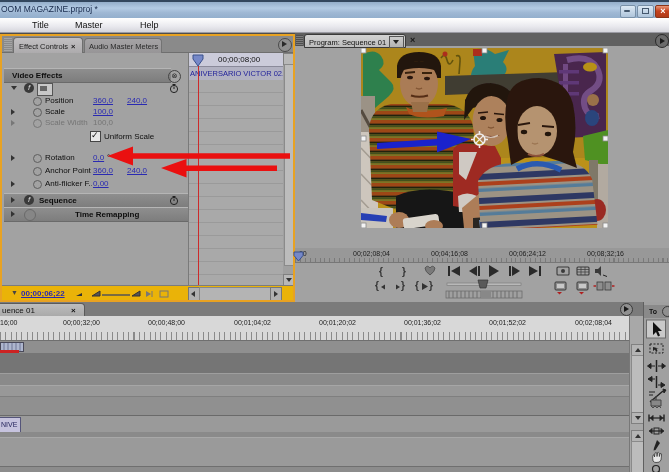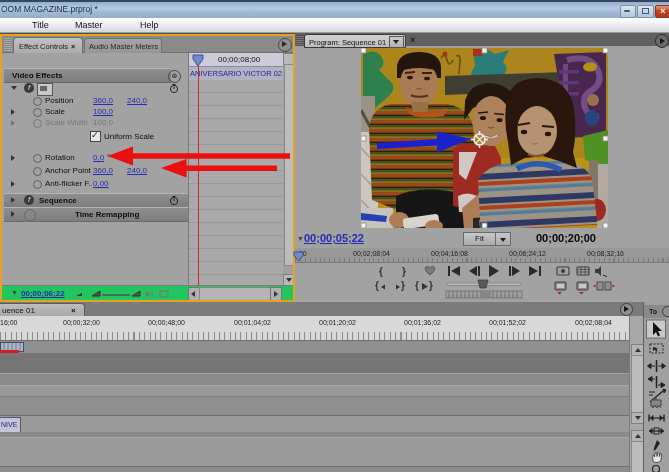--- a/index.html
+++ b/index.html
@@ -157,21 +157,21 @@
     </div>
 
     <div class="abs" style="left:281px;top:17px;width:10px;height:232px;background:#a0a0a0;">
       <div class="abs" style="left:0;top:0;width:10px;height:10px;background:#b8b8b8;border:1px solid #808080;"></div>
       <div class="abs" style="left:1px;top:11px;width:8px;height:200px;background:#bcbcbc;border:1px solid #8a8a8a;"></div>
       <div class="abs" style="left:0;top:221px;width:10px;height:10px;background:#b8b8b8;border:1px solid #808080;">
           <div class="abs" style="left:2px;top:3px;width:0;height:0;border-top:4px solid #333;border-left:3px solid transparent;border-right:3px solid transparent;"></div>
         </div>
     </div>
 
-    <div class="abs" style="left:0;top:249px;width:291px;height:15px;background:#22c55e;border-top:1px solid #7c7c7c;">
+    <div class="abs" style="left:0;top:249px;width:291px;height:15px;background:#eab308;border-top:1px solid #7c7c7c;">
       <span class="abs" style="left:9px;top:3px;font-size:7px;color:#444;">▼</span>
       <span class="abs tx val" style="left:19px;top:3px;font-size:8px;font-weight:bold;">00;00;06;22</span>
       <svg class="abs" style="left:72px;top:4px;" width="100" height="8">
         <path d="M2 6 L8 6 L8 3 Z" fill="#333"></path>
         <path d="M18 6 L26 6 L26 1 Z" fill="#555" stroke="#333"></path>
         <line x1="28" y1="5" x2="56" y2="5" stroke="#555" stroke-width="1.5"></line>
         <path d="M58 6 L66 6 L66 1 L58 6 Z" fill="#555" stroke="#333"></path>
         <path d="M72 1 L72 7 L77 4 Z" fill="#777"></path>
           <line x1="78" y1="1" x2="78" y2="7" stroke="#777"></line>
         <rect x="86" y="1" width="8" height="6" fill="none" stroke="#777"></rect>
@@ -204,29 +204,20 @@
       <div class="abs" style="left:84px;top:1px;width:13px;height:10px;background:linear-gradient(#cccccc,#b2b2b2);border:1px solid #555;">
           <div class="abs" style="left:3px;top:3px;width:0;height:0;border-top:4px solid #222;border-left:3.5px solid transparent;border-right:3.5px solid transparent;"></div>
         </div>
     </div>
     <span class="abs" style="left:115px;top:2px;font-size:9px;font-weight:bold;color:#161616;">×</span>
     <div class="abs" style="left:360px;top:1px;width:12px;height:12px;border-radius:50%;background:#6a6a6a;border:1px solid #2a2a2a;">
         <div class="abs" style="left:4px;top:3px;width:0;height:0;border-left:5px solid #1a1a1a;border-top:3.5px solid transparent;border-bottom:3.5px solid transparent;"></div>
       </div>
   </div>
 
-  <div class="abs" style="left:0;top:196px;width:374px;height:19px;">
-    <span class="abs" style="left:2px;top:6px;font-size:7px;color:#444;">▼</span>
-    <span class="abs tx" style="left:9px;top:3px;font-size:11px;font-weight:bold;color:#2a2ab2;text-decoration:underline;">00;00;05;22</span>
-    <div class="abs" style="left:168px;top:3px;width:31px;height:12px;background:linear-gradient(#c8c8c8,#aaaaaa);border:1px solid #6a6a6a;font-size:8px;color:#111;text-align:center;line-height:12px;">Fit</div>
-    <div class="abs" style="left:200px;top:3px;width:14px;height:12px;background:linear-gradient(#c8c8c8,#aaaaaa);border:1px solid #6a6a6a;">
-        <div class="abs" style="left:4px;top:5px;width:0;height:0;border-top:4px solid #222;border-left:3px solid transparent;border-right:3px solid transparent;"></div>
-      </div>
-    <span class="abs tx" style="left:241px;top:3px;font-size:11px;font-weight:bold;color:#050505;">00;00;20;00</span>
-  </div>
 
   <div class="abs" style="left:0;top:215px;width:374px;height:14px;background:#989898;border-bottom:1px solid #777;font-size:7px;color:#222;">
     <span class="abs tx" style="left:2px;top:2px;">;00</span>
     <span class="abs tx" style="left:58px;top:2px;">00;02;08;04</span>
     <span class="abs tx" style="left:136px;top:2px;">00;04;16;08</span>
     <span class="abs tx" style="left:214px;top:2px;">00;06;24;12</span>
     <span class="abs tx" style="left:292px;top:2px;">00;08;32;16</span>
     <div class="abs" style="left:0;top:10px;width:374px;height:4px;background:repeating-linear-gradient(90deg,#7a7a7a 0 1px,transparent 1px 4.9px);"></div>
     <svg class="abs" style="left:-2px;top:3px;" width="12" height="11">
         <path d="M1 1 L10 1 L10 4.5 L5.5 10 L1 4.5 Z" fill="#7688c8" stroke="#39508c" stroke-width="1"></path>

